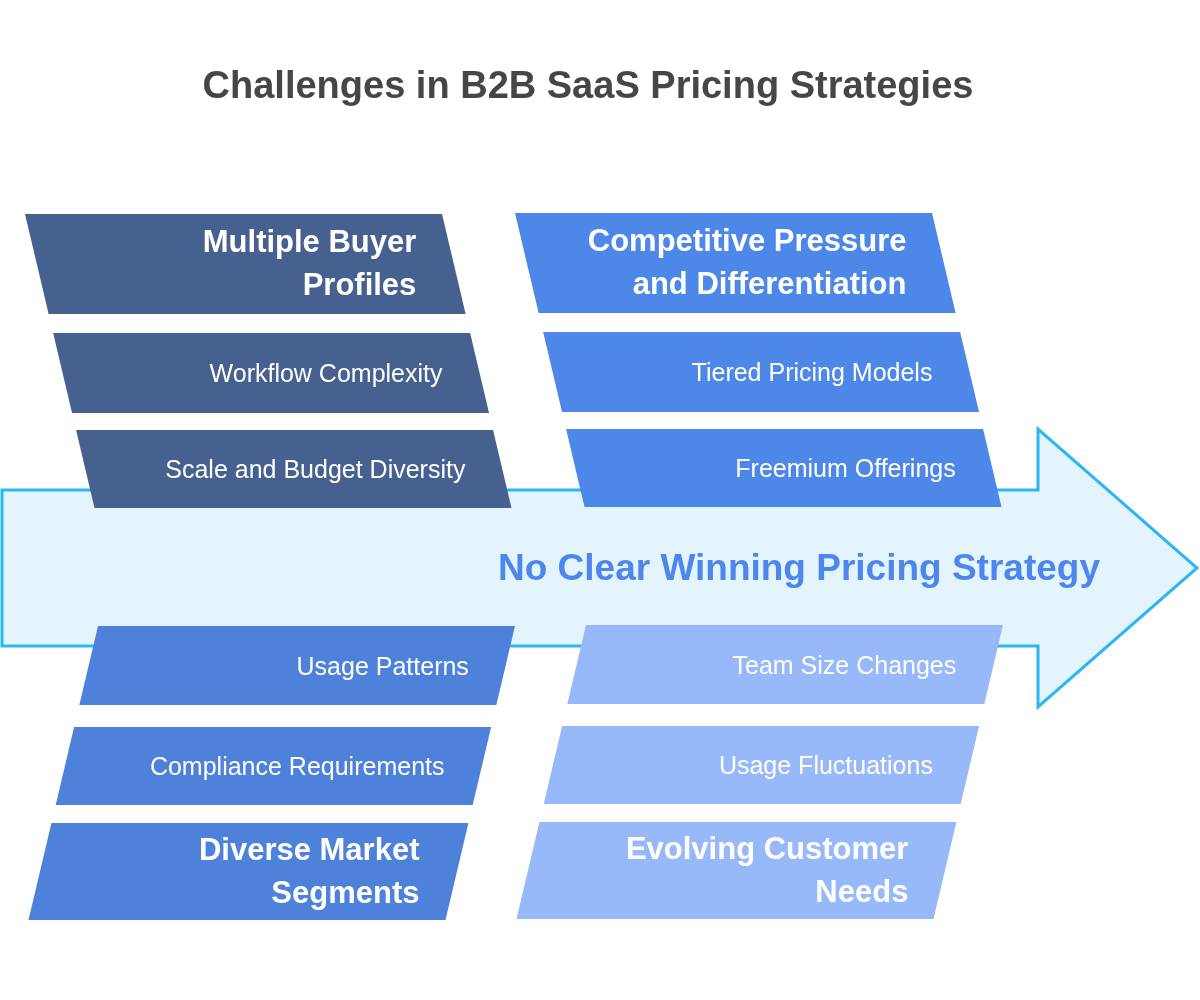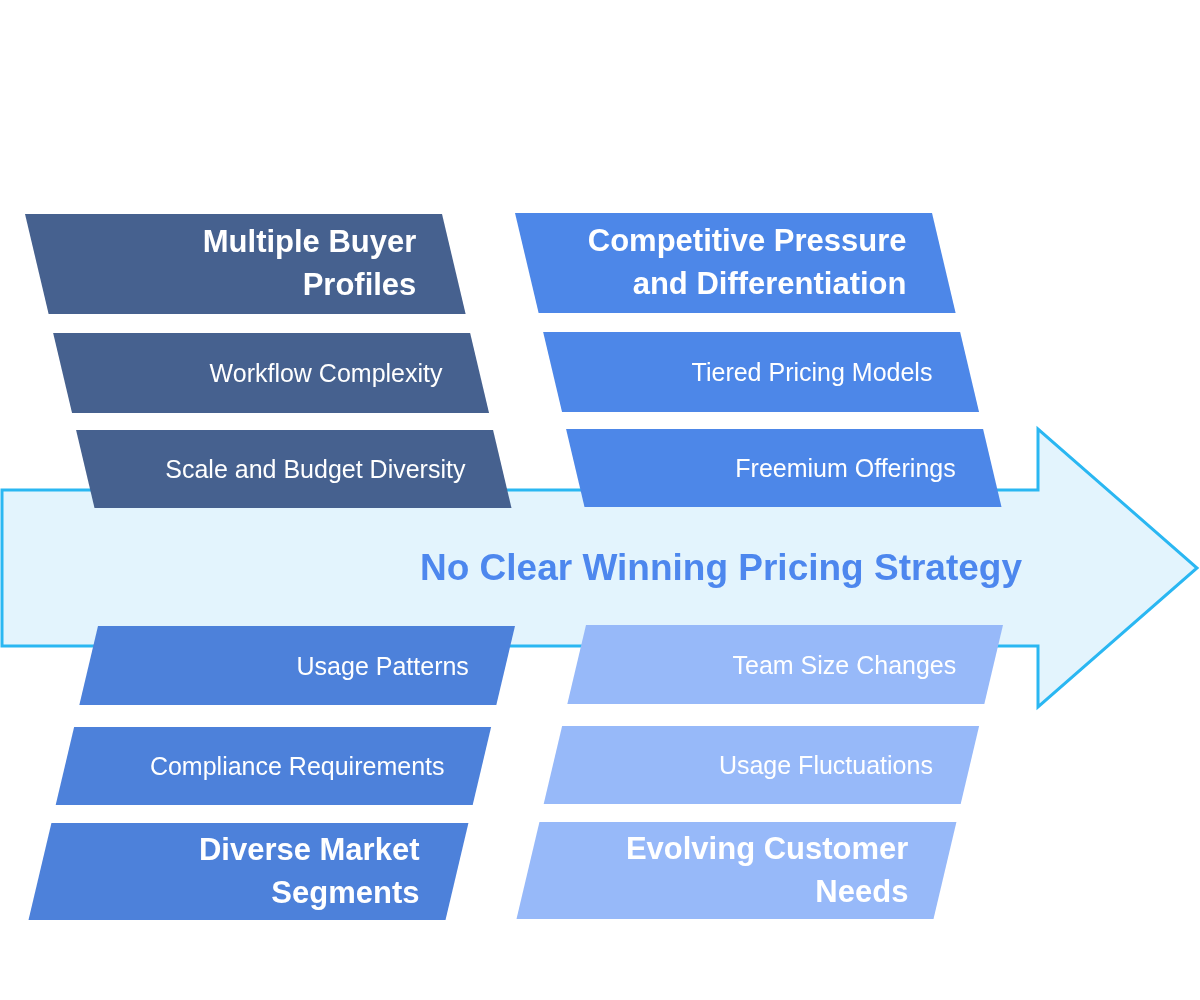--- a/index.html
+++ b/index.html
@@ -50,29 +50,30 @@
   .bl .row{background:var(--medium-blue);}
   .br .row{background:var(--light-blue);}
   .top-gap1{margin-top:19px;}
   .top-gap2{margin-top:17px;height:78px;}
   .bot-row1{height:79px;}
   .bot-gap1{margin-top:22px;height:78px;}
   .bot-gap2{margin-top:18px;}
   .bot-hdr{height:97px;}
   .center-label{
     position:absolute;left:420px;top:568px;width:680px;z-index:3;
-    transform:translateY(-50%);text-align:left;
+    transform:translateY(-50%);text-align:right;
     font-size:37px;font-weight:700;color:var(--label-blue);
   }
 </style>
 </head>
 <body>
 
 <div class="canvas">
 
+  <div class="title">Challenges in B2B SaaS Pricing Strategies</div>
 
   <svg class="arrow-svg" width="1200" height="1000" viewBox="0 0 1200 1000">
     <polygon points="2,490 1038,490 1038,429 1197,568 1038,707 1038,646 2,646" fill="var(--arrow-fill)" stroke="var(--arrow-stroke)" stroke-width="3" stroke-linejoin="miter"></polygon>
   </svg>
 
   <div class="block skew-r tl">
     <div class="row hdr">
       <span class="txt">Multiple Buyer
 Profiles</span>
     </div>

